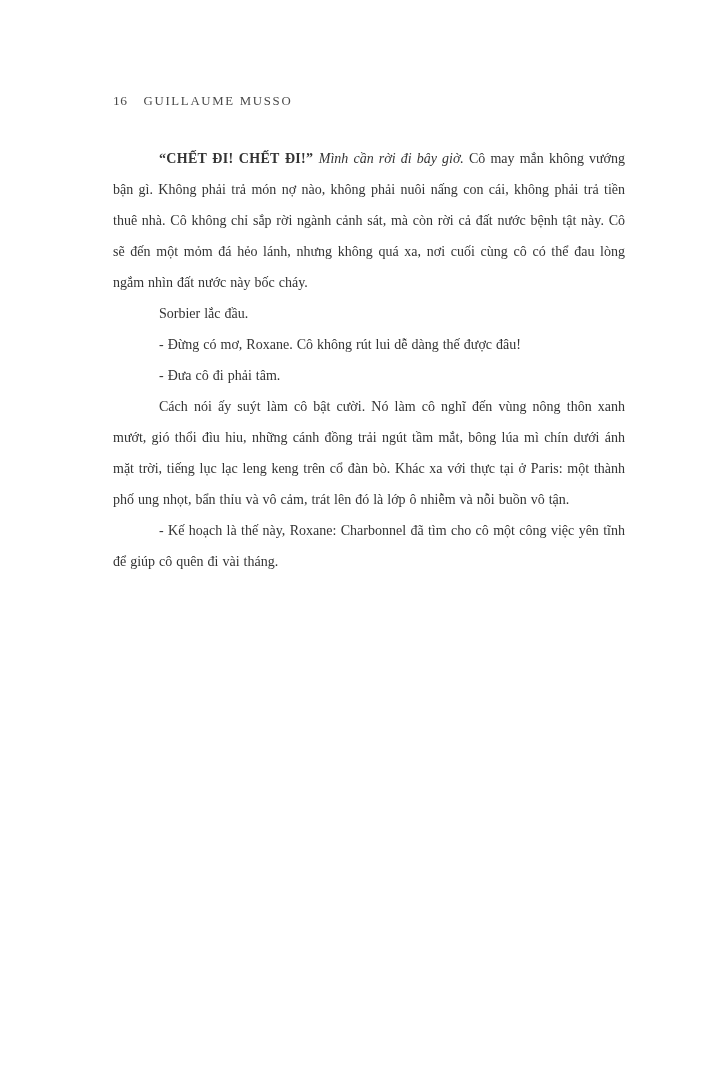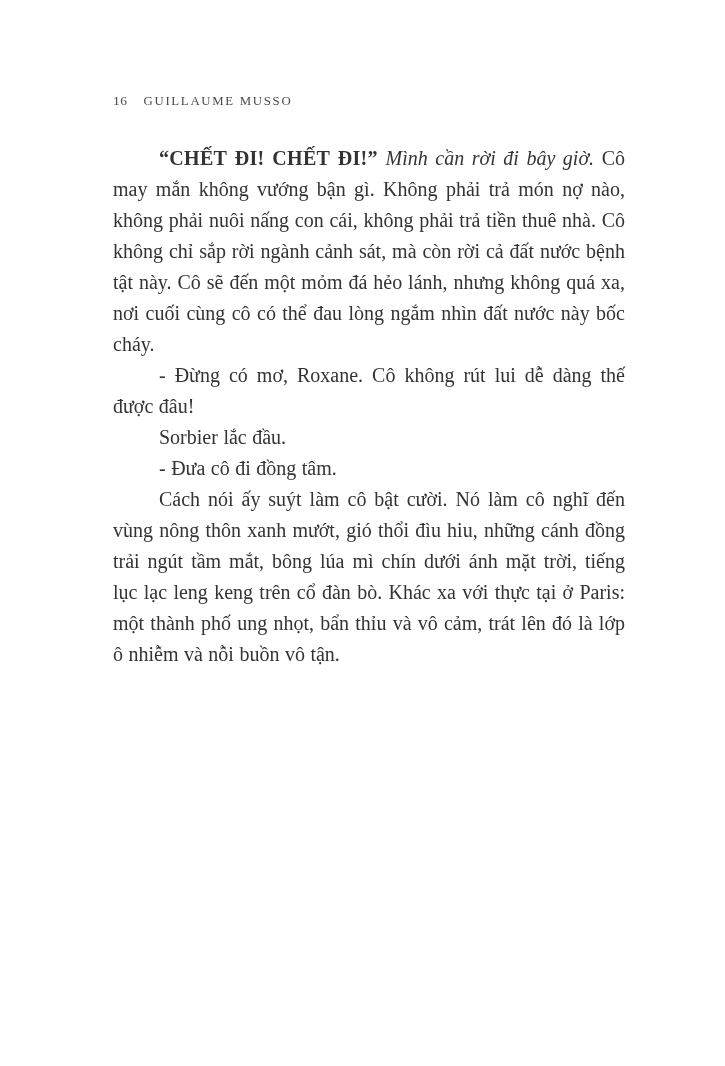--- a/index.html
+++ b/index.html
@@ -35,21 +35,21 @@
     display: inline-block;
     font-size: 12.8px;
     letter-spacing: 1.7px;
   }
   .body-text {
     width: 512px;
   }
   .body-text p.para {
     margin: 0;
     padding: 0;
-    font-size: 20px;
+    font-size: 14px;
     line-height: 31px;
     text-align: justify;
     text-indent: 46px;
     word-spacing: 0.5px;
   }
   .seg-bold {
     font-weight: 700;
     letter-spacing: 0.3px;
   }
   .seg-italic {
@@ -58,18 +58,19 @@
 </style>
 </head>
 <body>
 
 <div class="book-page">
   <div class="page-header">
     <span class="page-num">16</span><span class="running-author">GUILLAUME MUSSO</span>
   </div>
   <div class="body-text" id="paragraphs">
       <p class="para"><span class="seg-bold">“CHẾT ĐI! CHẾT ĐI!” </span><span class="seg-italic">Mình cần rời đi bây giờ.</span><span> Cô may mắn không vướng bận gì. Không phải trả món nợ nào, không phải nuôi nấng con cái, không phải trả tiền thuê nhà. Cô không chỉ sắp rời ngành cảnh sát, mà còn rời cả đất nước bệnh tật này. Cô sẽ đến một mỏm đá hẻo lánh, nhưng không quá xa, nơi cuối cùng cô có thể đau lòng ngắm nhìn đất nước này bốc cháy.</span></p>
+      <p class="para"><span>Sorbier lắc đầu.</span></p>
       <p class="para"><span>- Đừng có mơ, Roxane. Cô không rút lui dễ dàng thế được đâu!</span></p>
-      <p class="para"><span>Sorbier lắc đầu.</span></p>
-      <p class="para"><span>- Đưa cô đi đồng tâm.</span></p>
+      <p class="para"><span>- Đưa cô đi phải tâm.</span></p>
       <p class="para"><span>Cách nói ấy suýt làm cô bật cười. Nó làm cô nghĩ đến vùng nông thôn xanh mướt, gió thổi đìu hiu, những cánh đồng trải ngút tầm mắt, bông lúa mì chín dưới ánh mặt trời, tiếng lục lạc leng keng trên cổ đàn bò. Khác xa với thực tại ở Paris: một thành phố ung nhọt, bẩn thỉu và vô cảm, trát lên đó là lớp ô nhiễm và nỗi buồn vô tận.</span></p>
+      <p class="para"><span>- Kế hoạch là thế này, Roxane: Charbonnel đã tìm cho cô một công việc yên tĩnh để giúp cô quên đi vài tháng.</span></p>
     </div>
 </div>
 
 </body></html>

